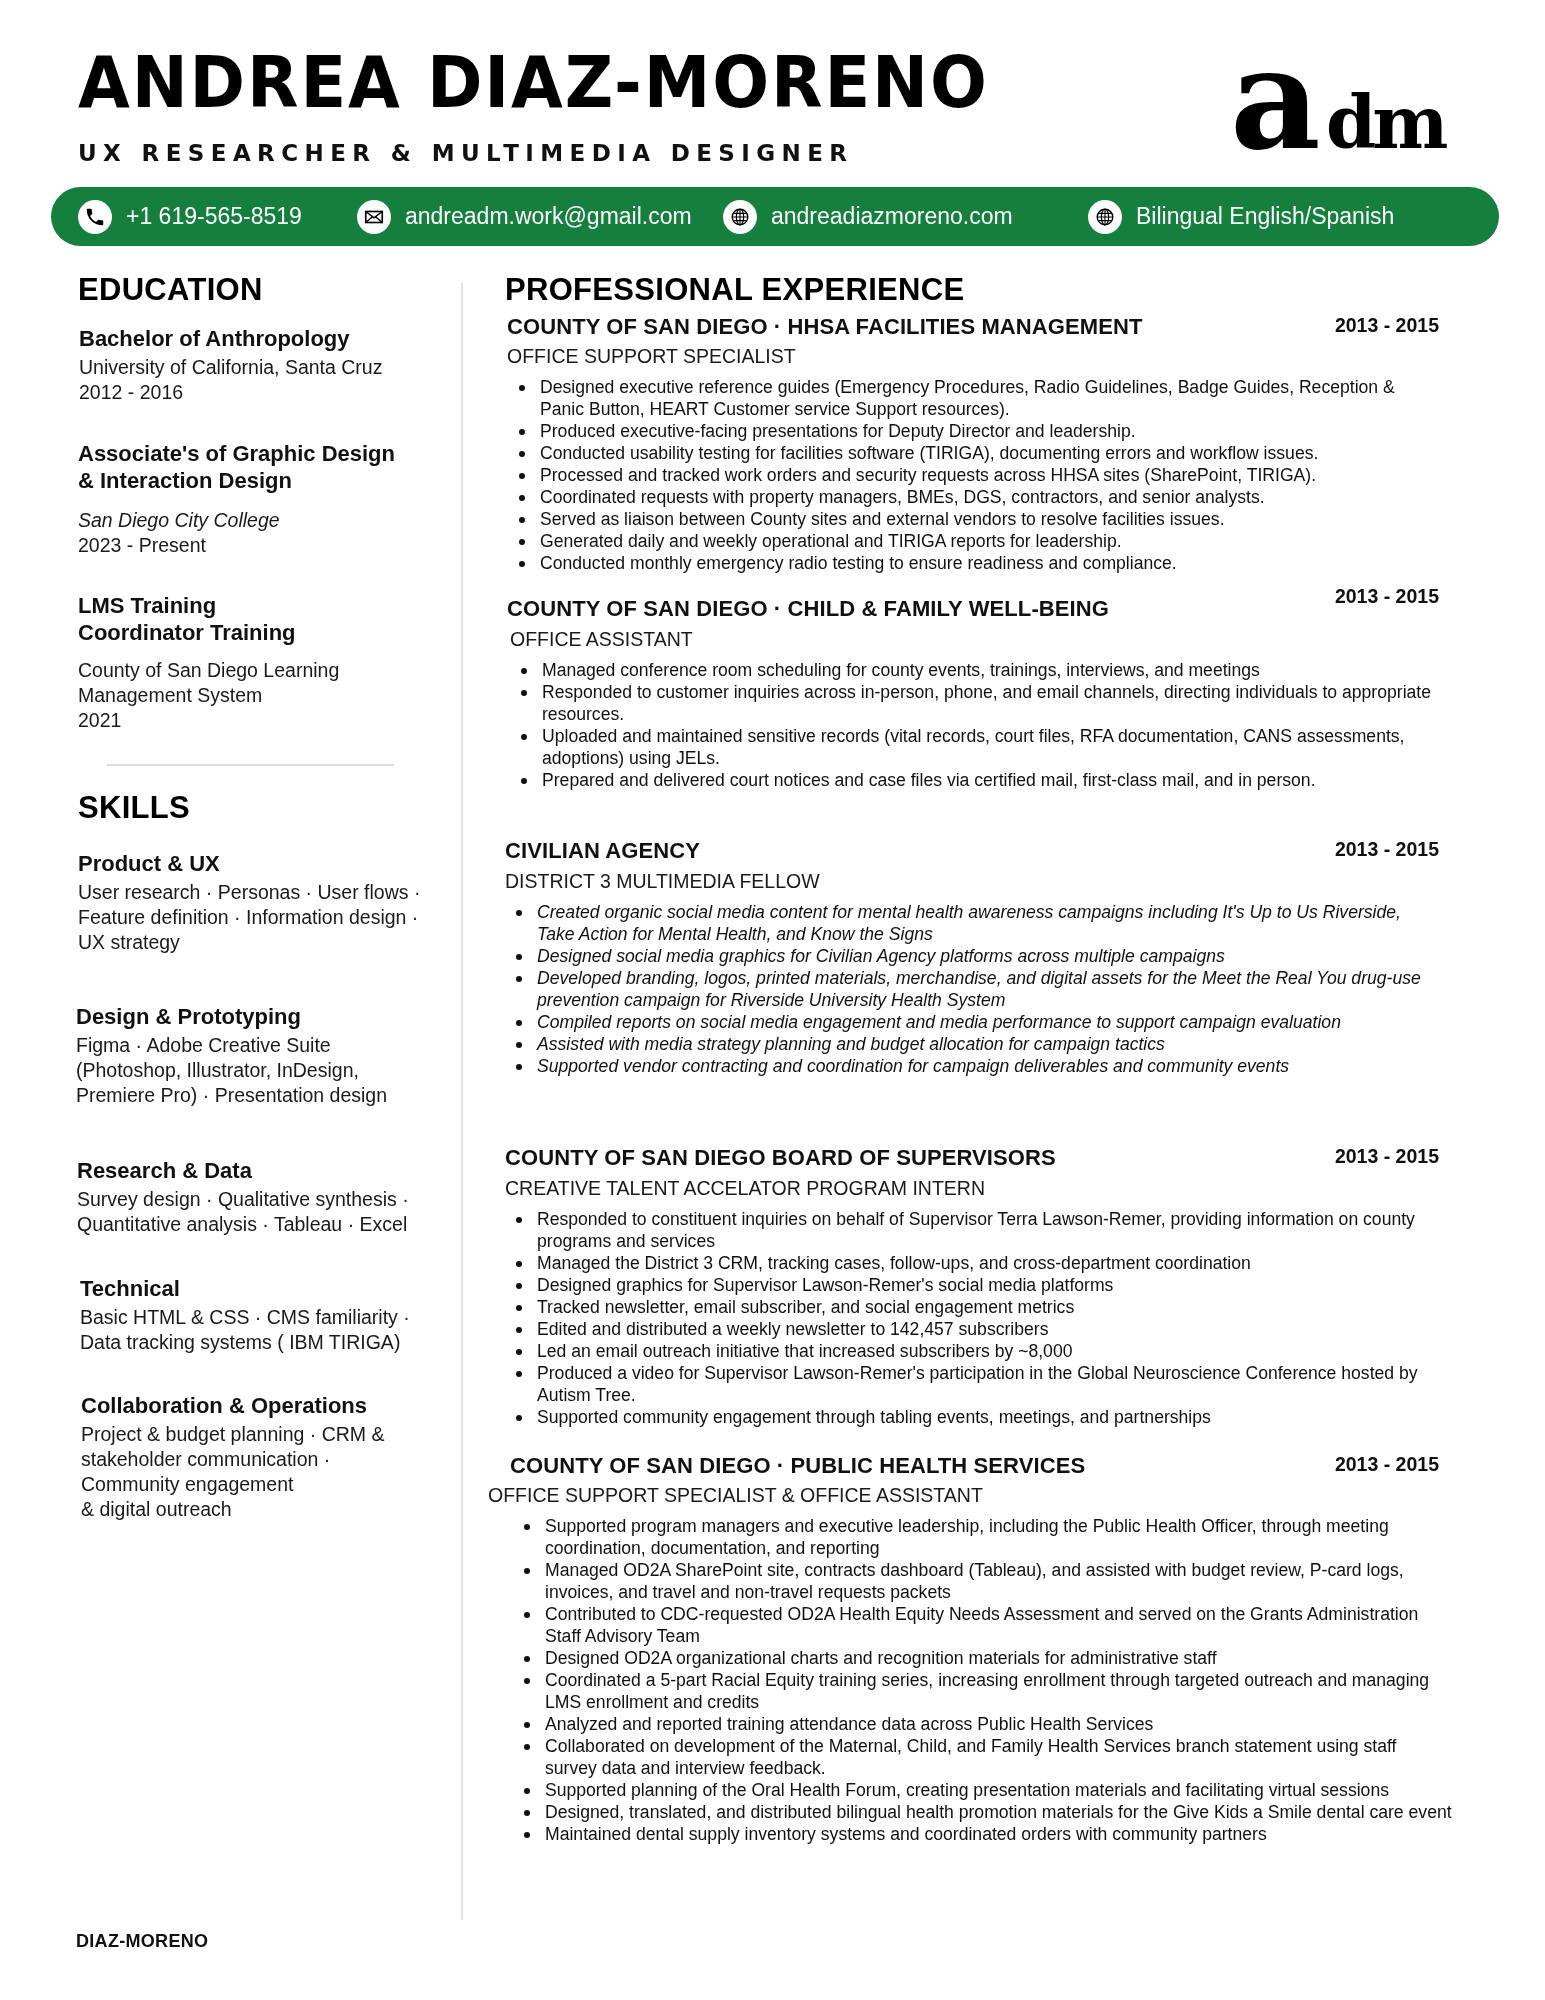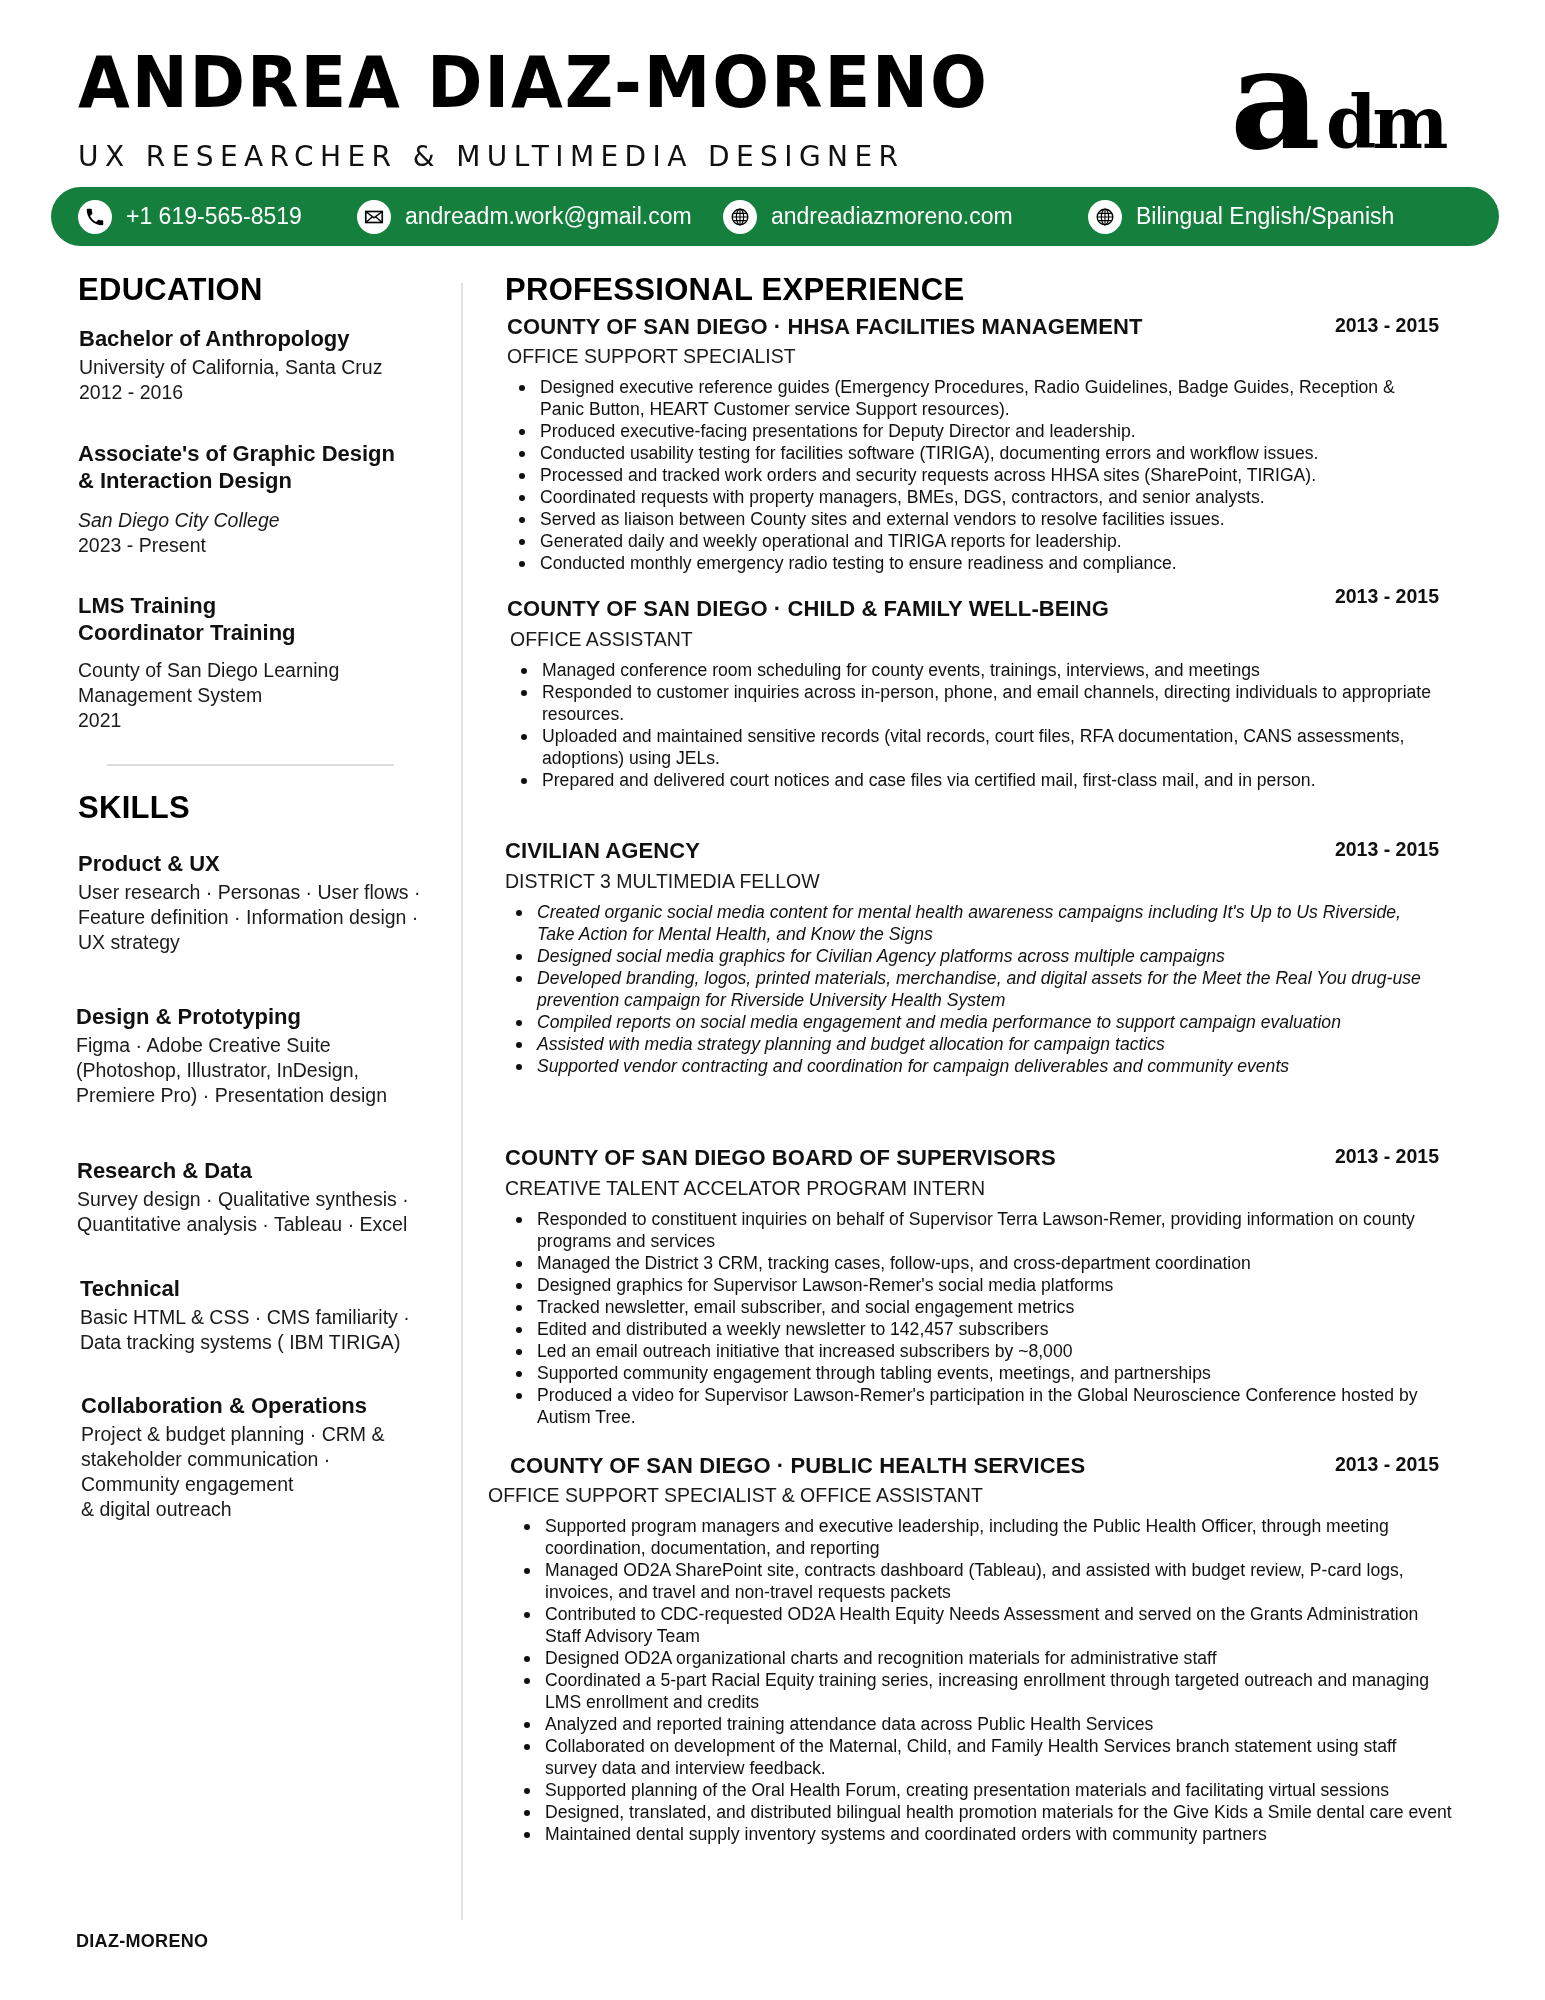--- a/index.html
+++ b/index.html
@@ -21,25 +21,25 @@
       letter-spacing: 2px;
       line-height: 1;
       color: #000;
       transform: scaleX(0.93);
       transform-origin: left top;
       white-space: nowrap;
     }
     .subtitle {
       left: 78px; top: 140px;
       font-family: "DejaVu Sans", sans-serif;
-      font-size: 28px;
+      font-size: 23px;
       letter-spacing: 6.4px;
       color: #111;
       white-space: nowrap;
-      font-weight: normal;
+      font-weight: bold;
     }
     .logo {
       left: 1230px; top: 48px; width: 230px; height: 110px;
     }
 
     
     .contact-bar {
       left: 51px; top: 187px; width: 1448px; height: 59px;
       background: #15803d;
       border-radius: 30px;
@@ -294,22 +294,22 @@
 <div class="abs job-org" style="left:505px; top:1145px;">COUNTY OF SAN DIEGO BOARD OF SUPERVISORS</div>
 <div class="abs job-date" style="left:1299px; top:1145px;">2013 - 2015</div>
 <div class="abs job-role" style="left:505px; top:1177px;">CREATIVE TALENT ACCELATOR PROGRAM INTERN</div>
 <ul class="abs bullets" style="left:505px; top:1208px;">
   <li>Responded to constituent inquiries on behalf of Supervisor Terra Lawson-Remer, providing information on county programs and services</li>
   <li>Managed the District 3 CRM, tracking cases, follow-ups, and cross-department coordination</li>
   <li>Designed graphics for Supervisor Lawson-Remer's social media platforms</li>
   <li>Tracked newsletter, email subscriber, and social engagement metrics</li>
   <li>Edited and distributed a weekly newsletter to 142,457 subscribers</li>
   <li>Led an email outreach initiative that increased subscribers by ~8,000</li>
+  <li>Produced a video for Supervisor Lawson-Remer's participation in the Global Neuroscience Conference hosted by Autism Tree.</li>
   <li>Supported community engagement through tabling events, meetings, and partnerships</li>
-  <li>Produced a video for Supervisor Lawson-Remer's participation in the Global Neuroscience Conference hosted by Autism Tree.</li>
 </ul>
 
 <div class="abs job-org" style="left:510px; top:1453px;">COUNTY OF SAN DIEGO · PUBLIC HEALTH SERVICES</div>
 <div class="abs job-date" style="left:1299px; top:1453px;">2013 - 2015</div>
 <div class="abs job-role" style="left:488px; top:1484px;">OFFICE SUPPORT SPECIALIST &amp; OFFICE ASSISTANT</div>
 <ul class="abs bullets" style="left:513px; top:1515px; width:940px;">
   <li>Supported program managers and executive leadership, including the Public Health Officer, through meeting coordination, documentation, and reporting</li>
   <li>Managed OD2A SharePoint site, contracts dashboard (Tableau), and assisted with budget review, P-card logs, invoices, and travel and non-travel requests packets</li>
   <li>Contributed to CDC-requested OD2A Health Equity Needs Assessment and served on the Grants Administration Staff Advisory Team</li>
   <li>Designed OD2A organizational charts and recognition materials for administrative staff</li>

